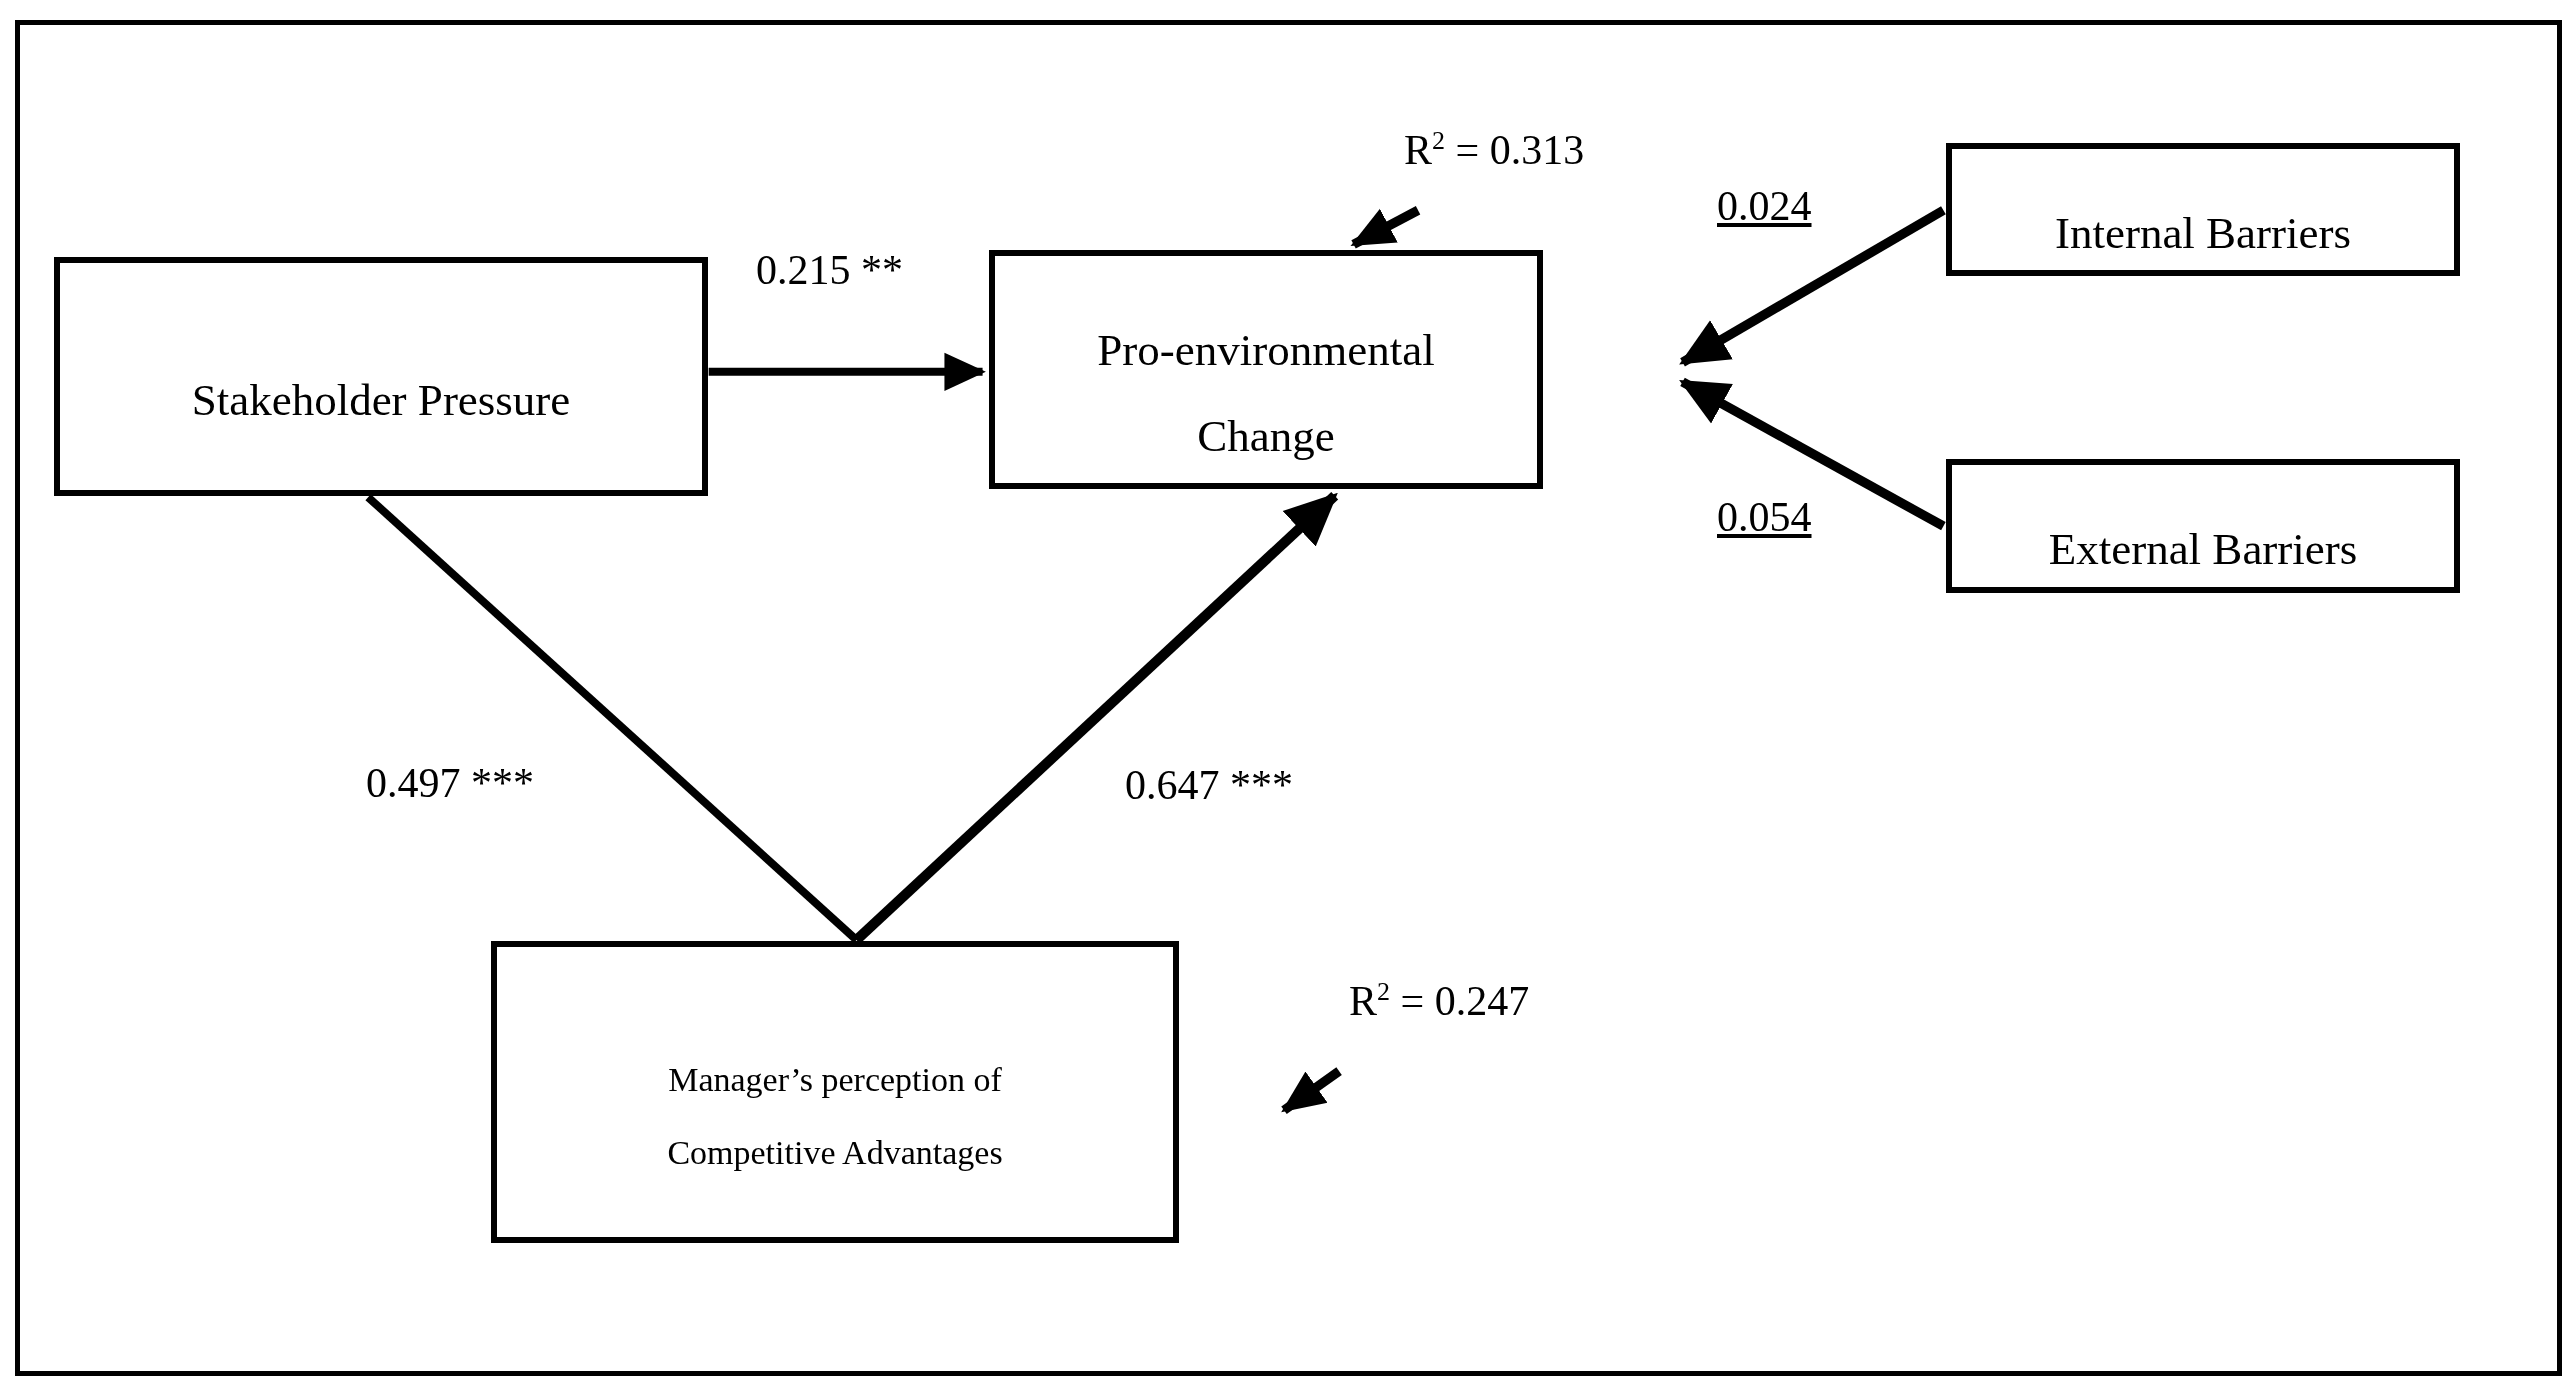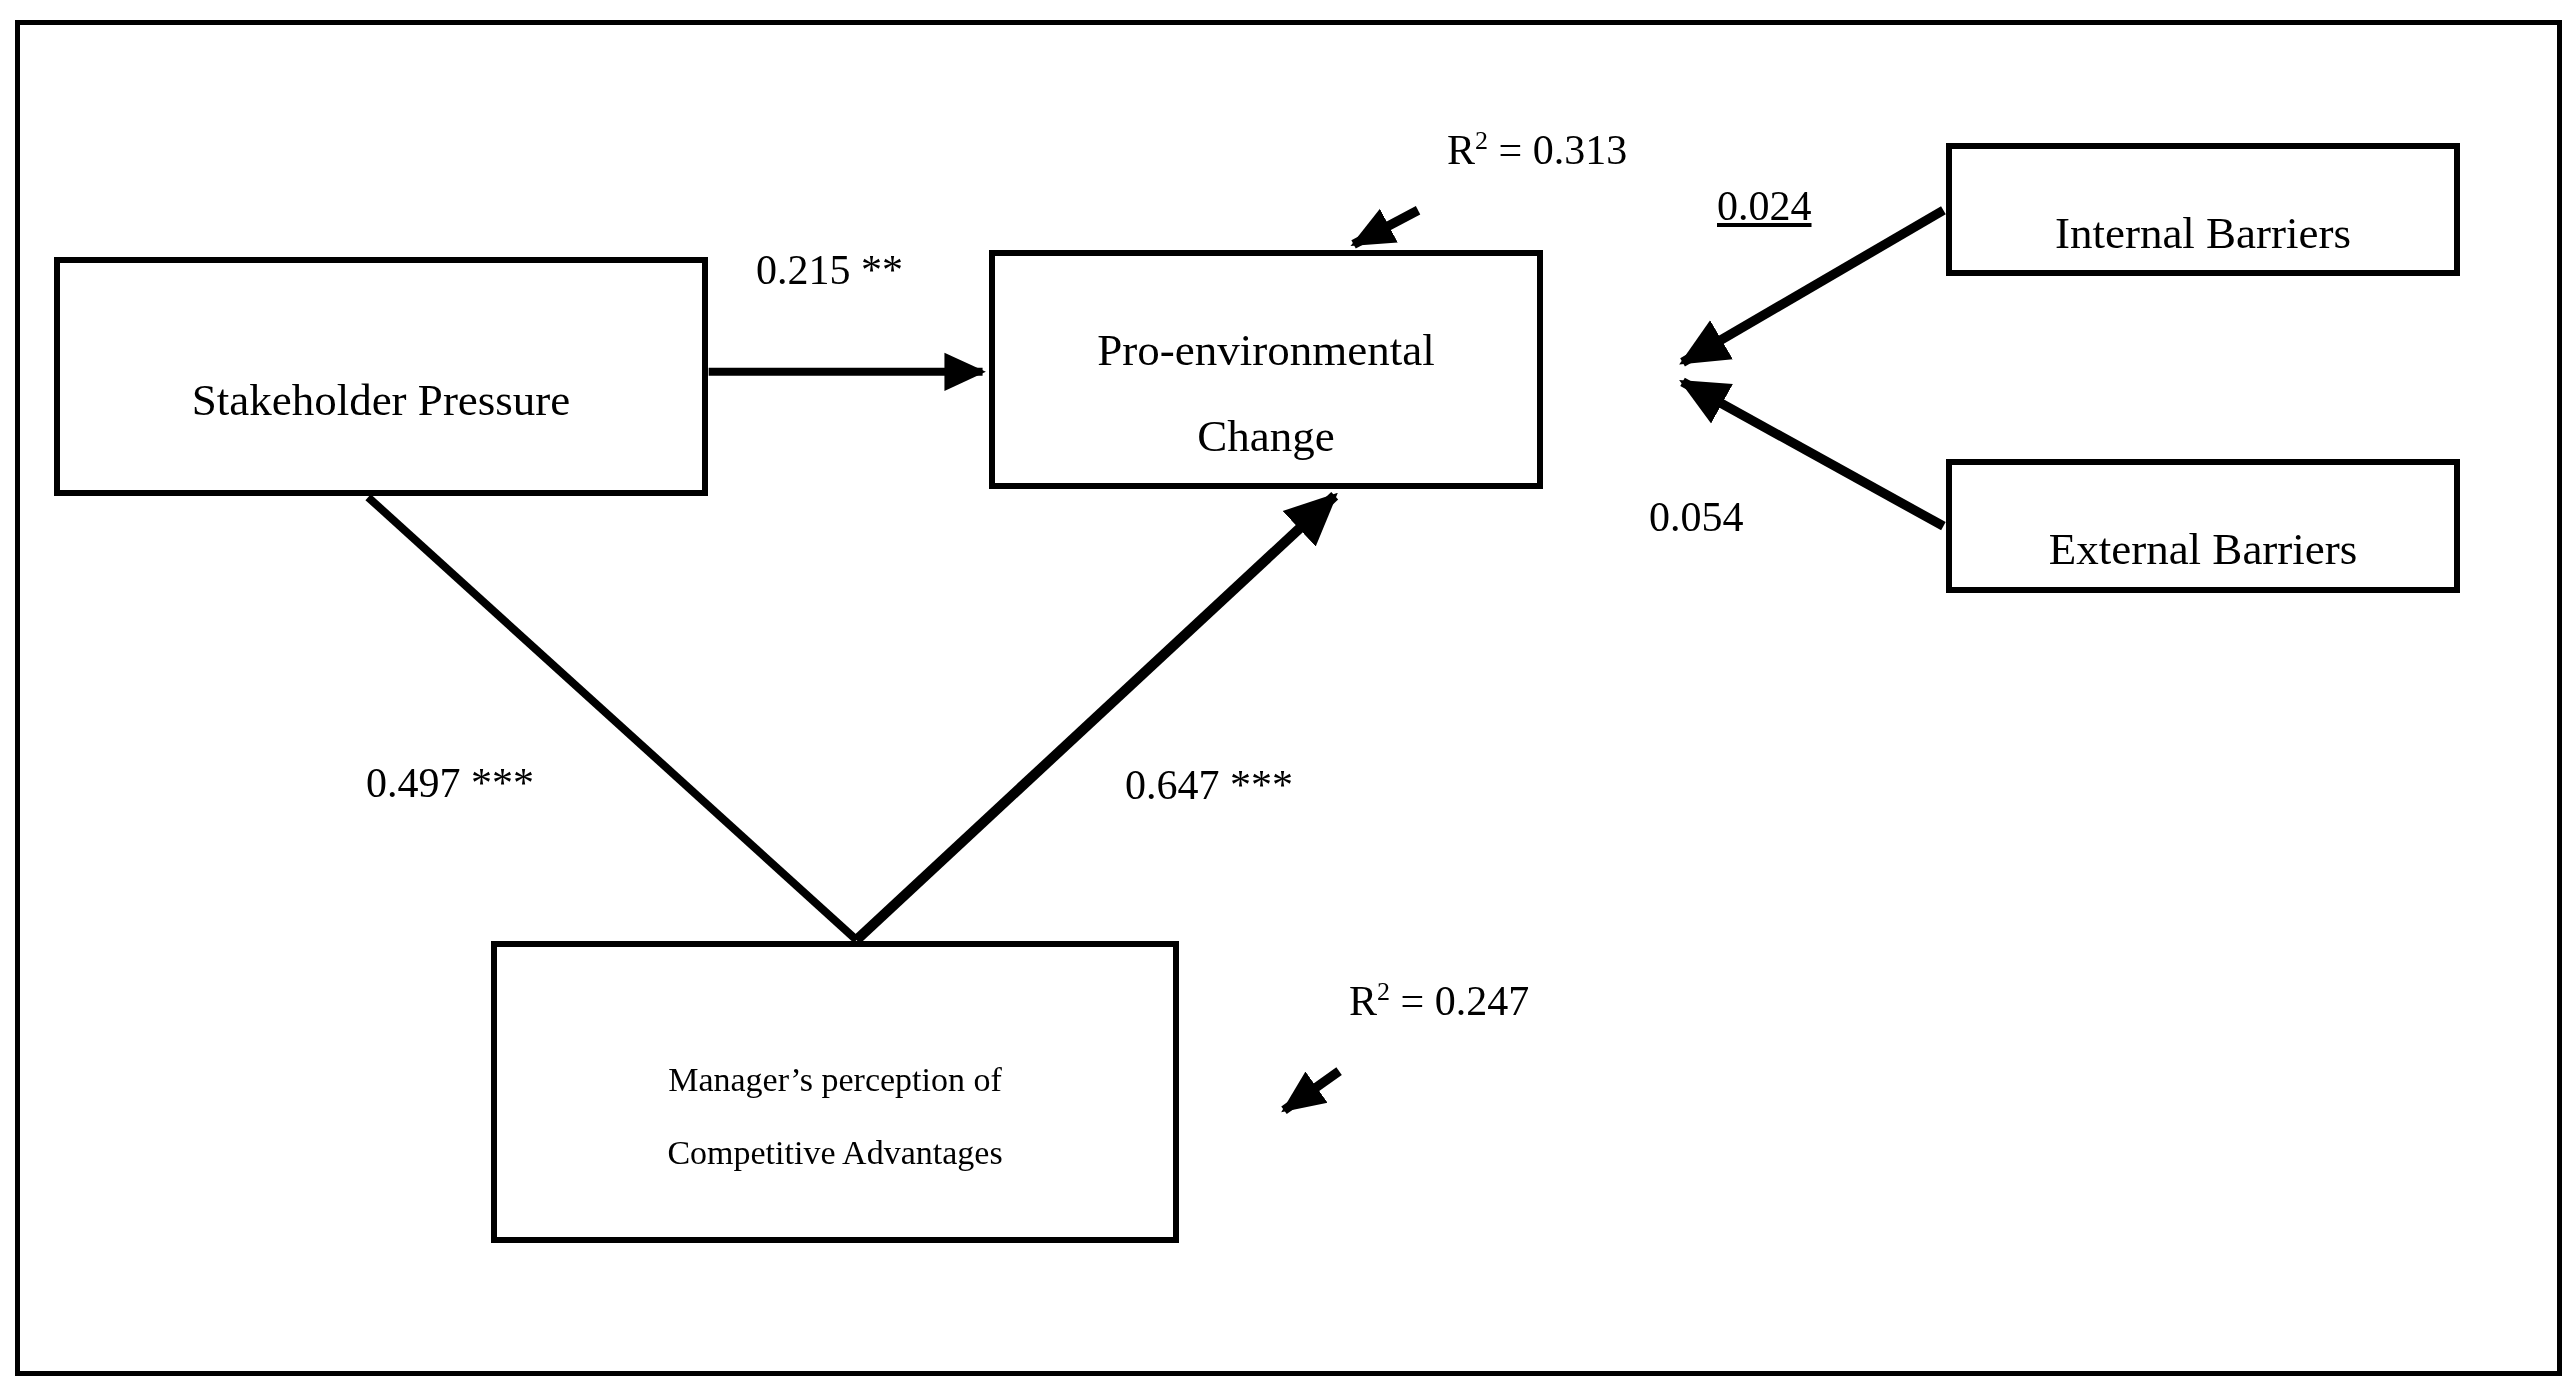--- a/index.html
+++ b/index.html
@@ -94,22 +94,22 @@
   }
   .edge-label sup {
     font-size: 0.62em;
     vertical-align: super;
     line-height: 0;
   }
   #label-sp-to-pec   { left: 756px; top: 249px; }
   #label-sp-to-mpca  { left: 366px;  top: 762px; }
   #label-mpca-to-pec { left: 1125px; top: 764px; }
   #label-ib-to-pec   { left: 1717px; top: 185px; text-decoration: underline; }
-  #label-eb-to-pec   { left: 1649px; top: 496px; }
-  #label-r2-pec      { left: 1447px; top: 129px; }
+  #label-eb-to-pec   { left: 1717px; top: 496px; text-decoration: underline; }
+  #label-r2-pec      { left: 1404px; top: 129px; }
   #label-r2-mpca     { left: 1349px; top: 980px; }
 </style>
 </head>
 <body>
 
 <div id="stage">
 
   <div id="outer-frame"></div>
 
   <svg id="connectors" viewBox="0 0 3555 1929" width="2576" height="1398" xmlns="http://www.w3.org/2000/svg">

